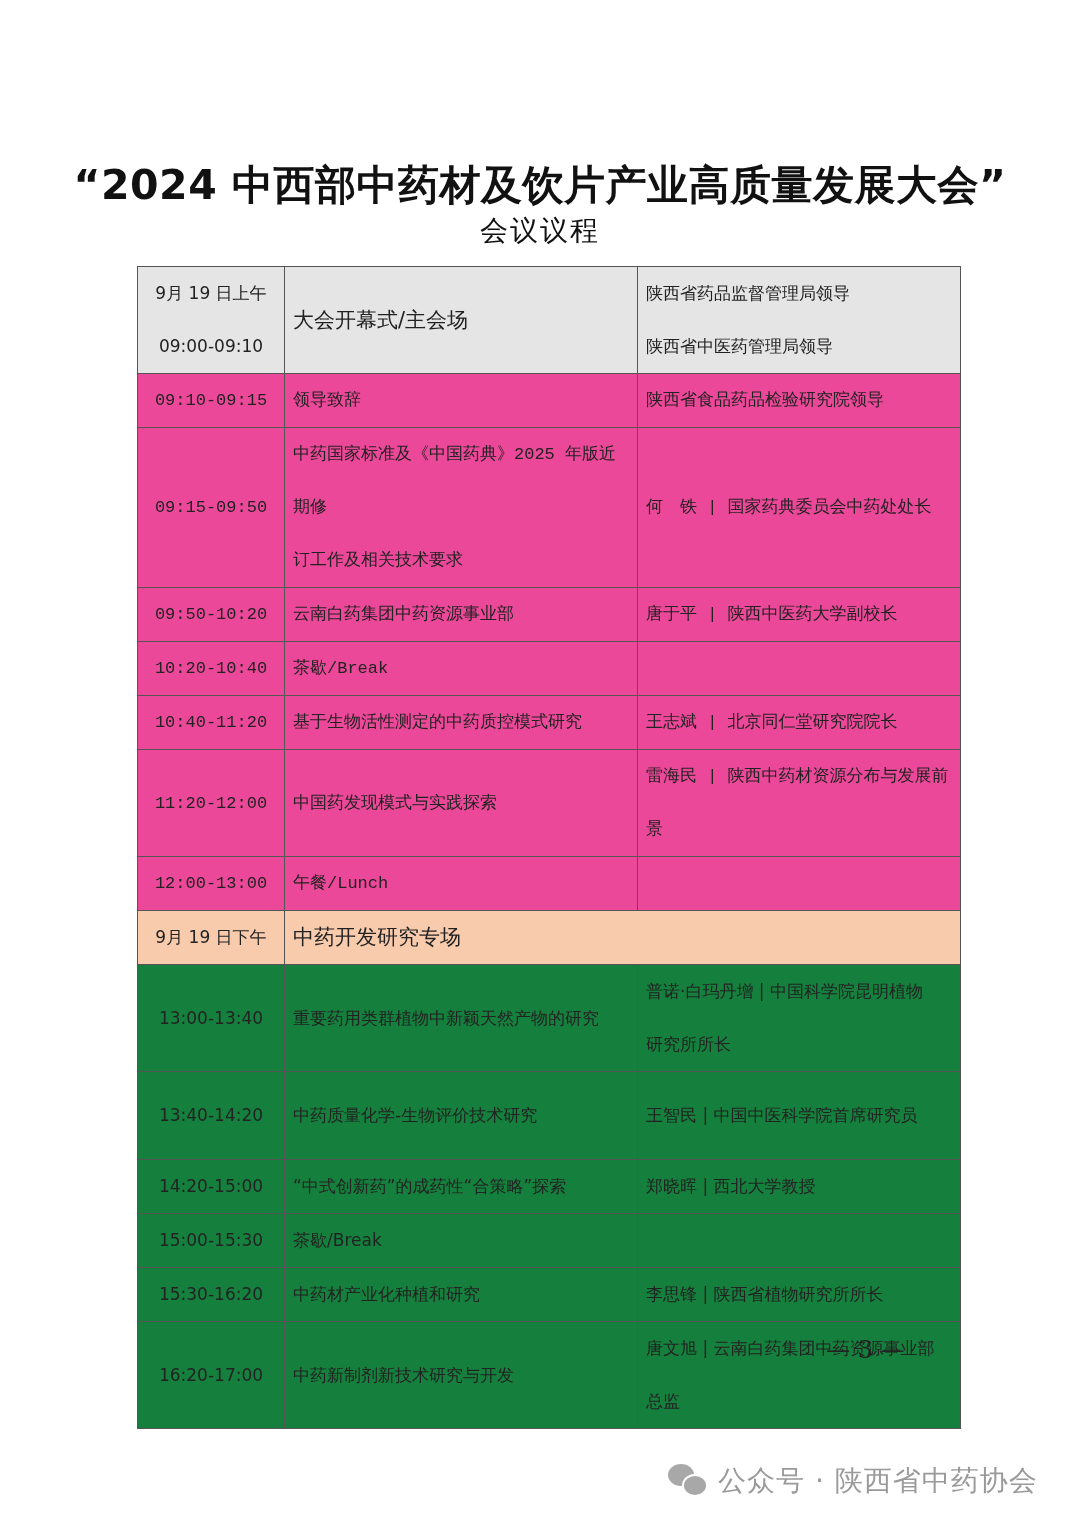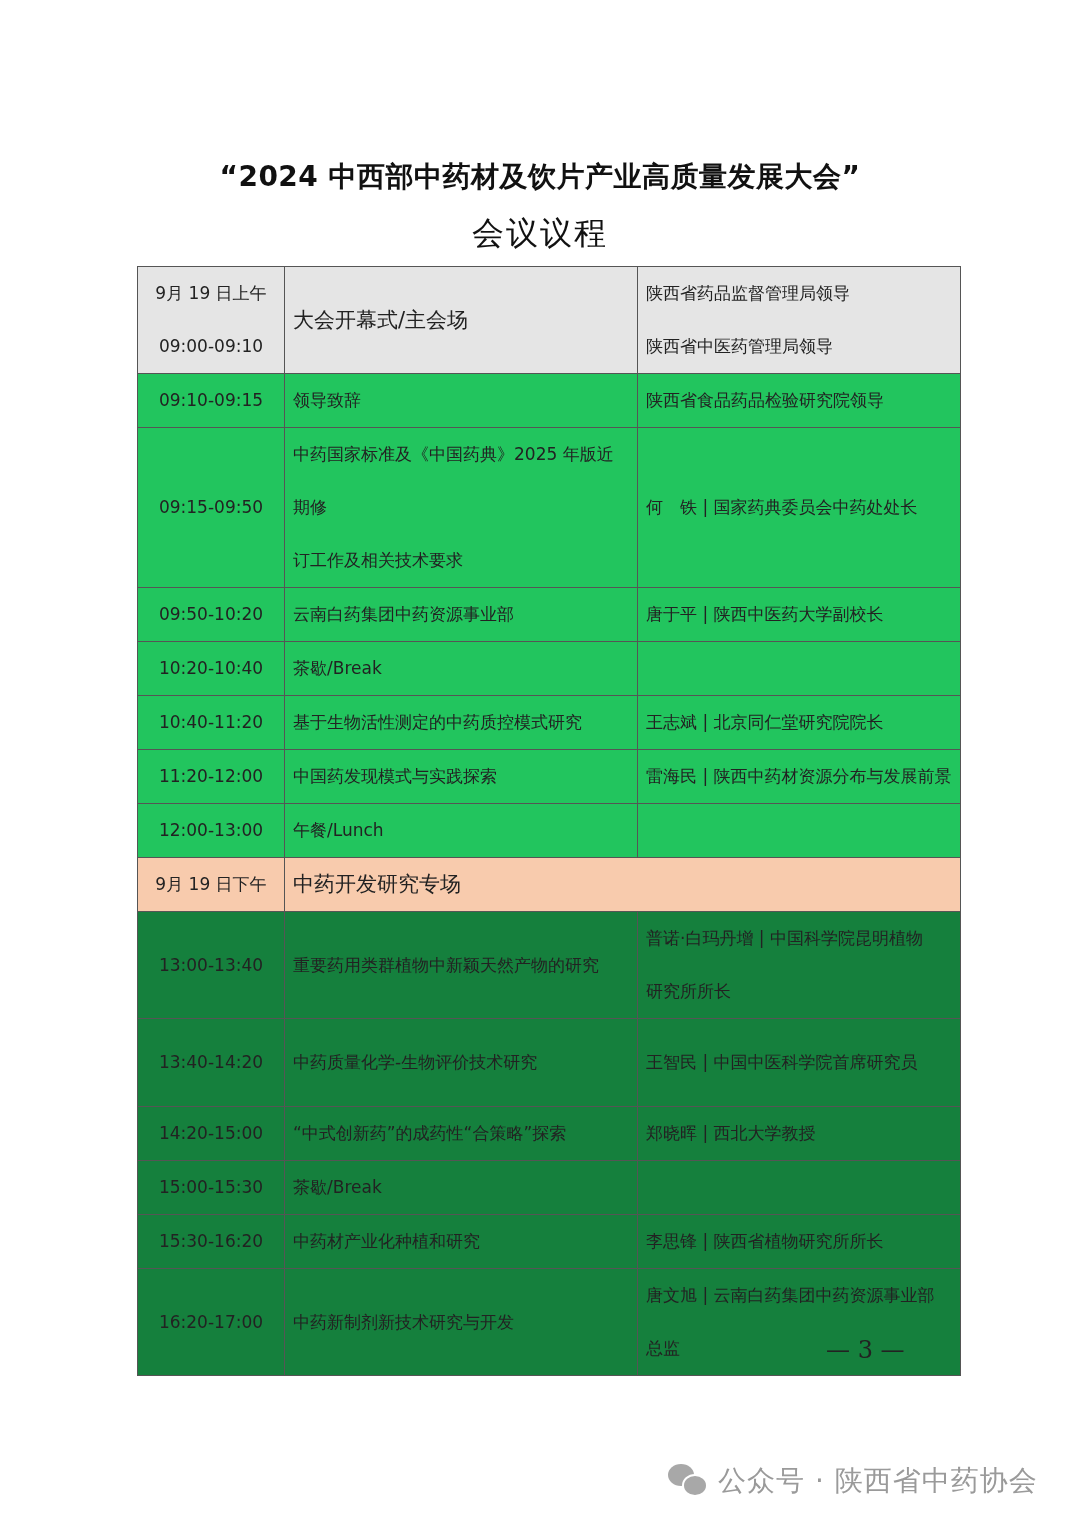--- a/index.html
+++ b/index.html
@@ -1,31 +1,31 @@
 <!DOCTYPE html>
 <html><head>
   <meta charset="utf-8">
   <style>
     html, body { margin: 0; padding: 0; background: #ffffff; }
     body { width: 1080px; height: 1527px; position: relative; overflow: hidden;
            font-family: "DejaVu Sans", "Liberation Sans", sans-serif; color: #1a1a1a; }
     .title { position: absolute; left: 0; width: 1080px; top: 158px; text-align: center;
-             font-size: 28px; font-weight: bold; letter-spacing: 0.5px; color: #111; }
+             font-size: 41px; font-weight: bold; letter-spacing: 0.5px; color: #111; }
     .subtitle { position: absolute; left: 0; width: 1080px; top: 212px; text-align: center;
-                font-size: 32px; color: #111; letter-spacing: 2px; }
+                font-size: 28px; color: #111; letter-spacing: 2px; }
     table.agenda { position: absolute; left: 137px; top: 266px; width: 823px;
                    border-collapse: collapse; table-layout: fixed; }
     table.agenda td { border: 1.5px solid #555; font-size: 17px; color: #222;
                       vertical-align: middle; padding: 0 8px; line-height: 53px; }
     table.agenda col.c1 { width: 147px; }
     table.agenda col.c2 { width: 353px; }
     table.agenda col.c3 { width: 323px; }
     td.time { text-align: center; font-size: 18px; }
     tr.am-head td { background: #e5e5e5; }
-    tr.am td { background: #22c55e; }
+    tr.am td { background: #ec4899; font-family: Liberation Mono, monospace; }
     tr.pm-head td { background: #f8cbad; }
     tr.pm td { background: #15803d; }
     tr.am-head td.topic, tr.pm-head td.topic { font-size: 21px; }
     tr.am-head td.time, tr.pm-head td.time { font-size: 17px; }
     .page-num { position: absolute; left: 826px; top: 1336px; font-size: 24px;
                 font-family: "DejaVu Serif", "Liberation Serif", serif; color: #222; }
     .watermark { position: absolute; left: 668px; top: 1462px; display: flex; align-items: center;
                  color: #9a9a9a; font-size: 28px; letter-spacing: 1px; }
     .wechat-icon { width: 40px; height: 34px; margin-right: 10px; position: relative; }
     .wechat-icon .b1 { position: absolute; left: 0; top: 0; width: 26px; height: 22px; border-radius: 50%; background: #a8a8a8; }

